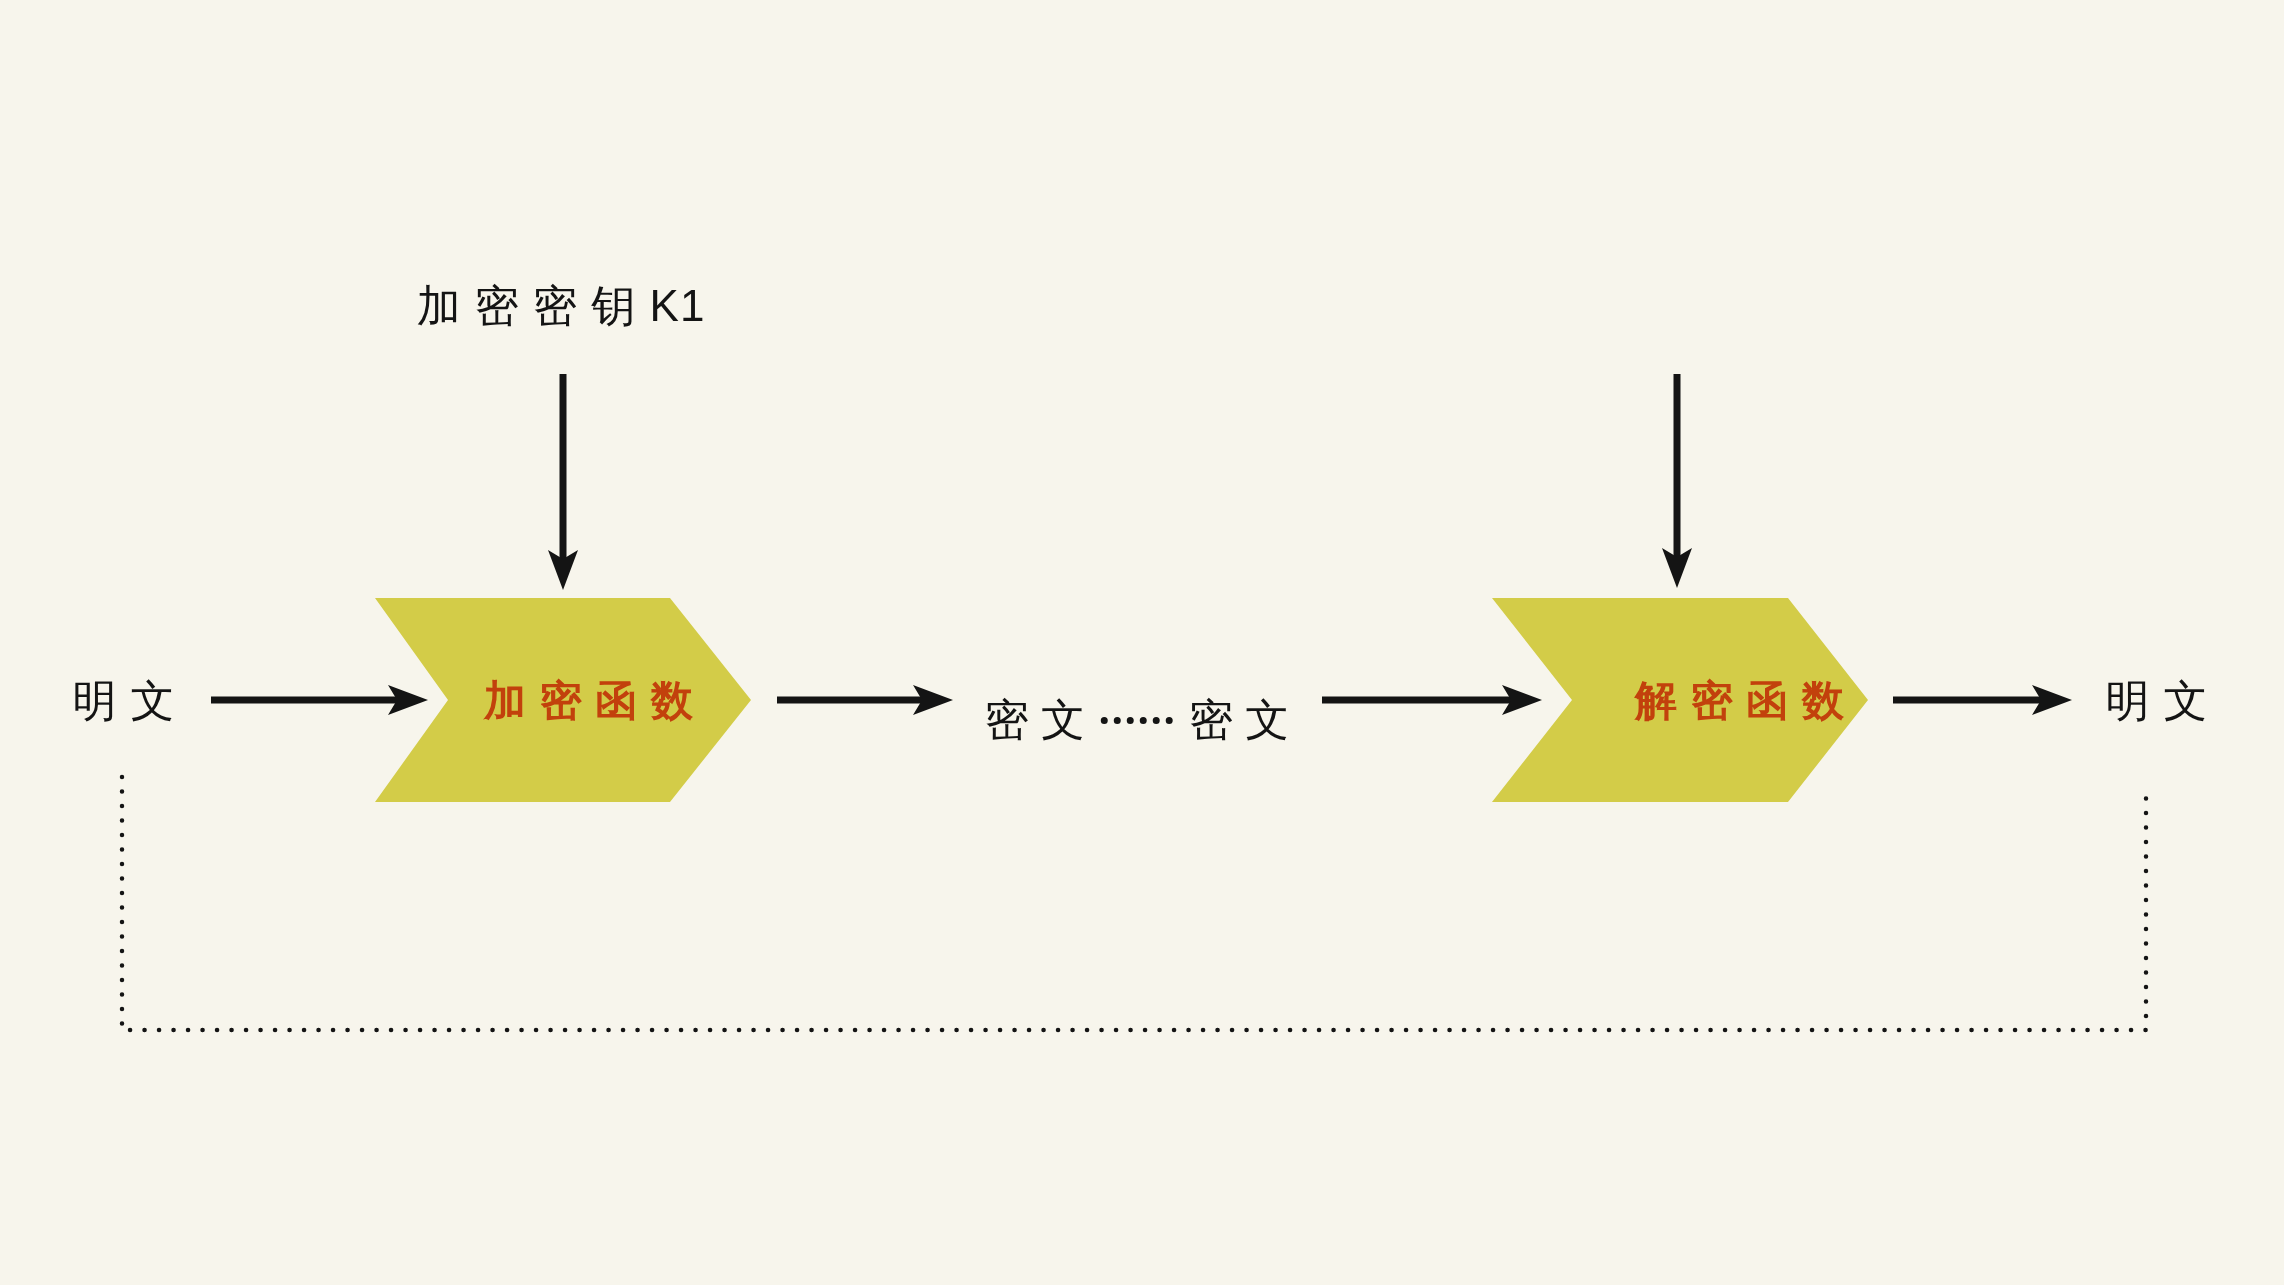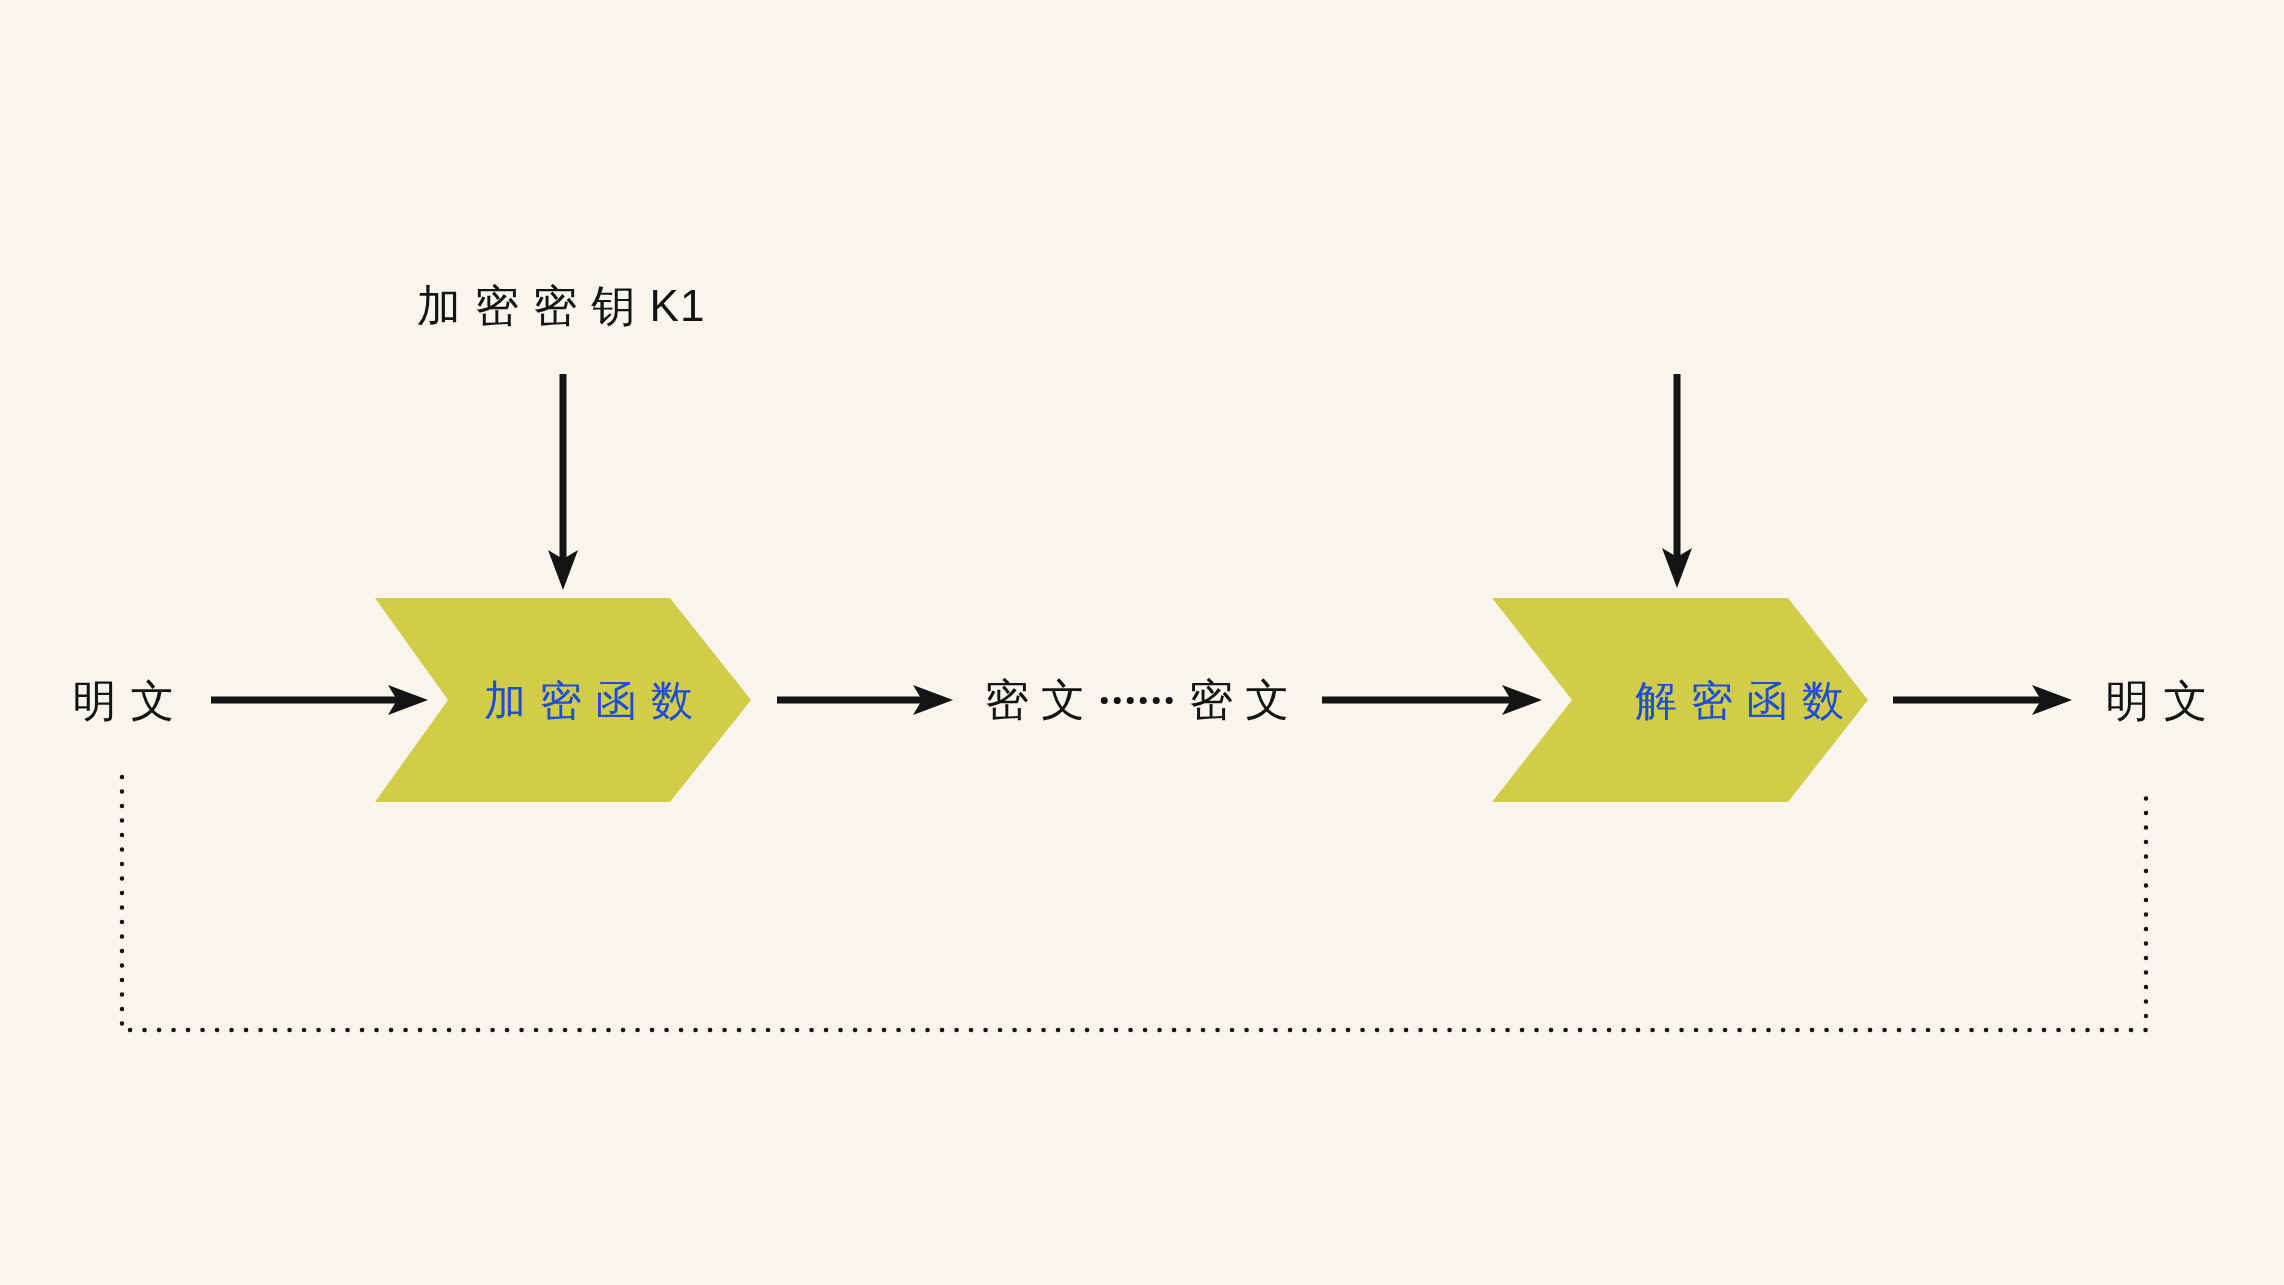--- a/index.html
+++ b/index.html
@@ -40,31 +40,32 @@
     position: absolute;
     transform: translate(-50%, -50%);
     white-space: nowrap;
     color: #141414;
     font-size: 44px;
     letter-spacing: 1px;
     line-height: 1;
     user-select: none;
   }
   .txt.on-accent {
-    color: #1d4ed8;
+    color: #c2410c;
     font-size: 42px;
-    font-weight: 400;
+    font-weight: 700;
   }
   .cipher-row {
     position: absolute;
     transform: translate(-50%, -50%);
     display: flex;
     align-items: center;
     gap: 16px;
     line-height: 1;
+    margin-top: 20px;
   }
   .cipher-row .cipher-label {
     color: #141414;
     font-size: 44px;
     white-space: nowrap;
   }
   .mid-dots {
     width: 72px;
     height: 0;
     border-top: 7px dotted #141414;

